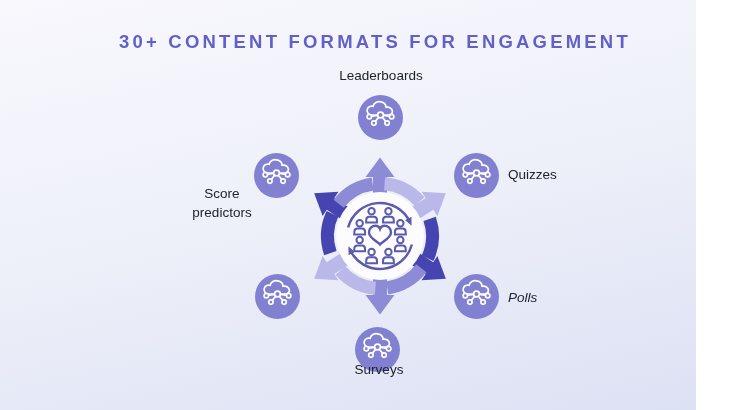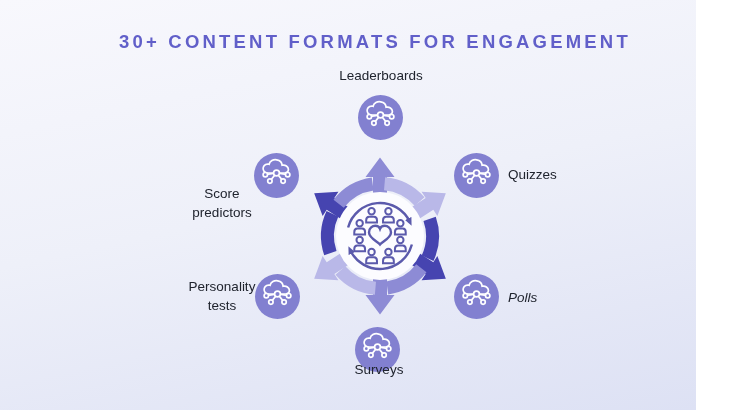--- a/index.html
+++ b/index.html
@@ -184,16 +184,15 @@
       <use href="#cloudnet"></use>
     </svg>
   <svg class="node-svg node-tl" viewBox="-22.5 -22.5 45 45">
       <use href="#cloudnet"></use>
     </svg>
 
   <div class="label center lbl-leaderboards">Leaderboards</div>
   <div class="label lbl-quizzes">Quizzes</div>
   <div class="label lbl-polls">Polls</div>
   <div class="label center lbl-surveys">Surveys</div>
-  <div class="label center lbl-personality">Personality tests</div>
   <div class="label center lbl-score">Score predictors</div>
 
 </div>
 
 </body></html>

